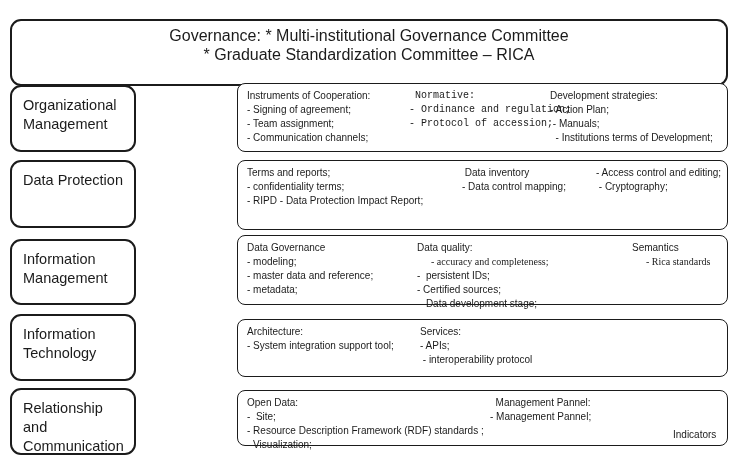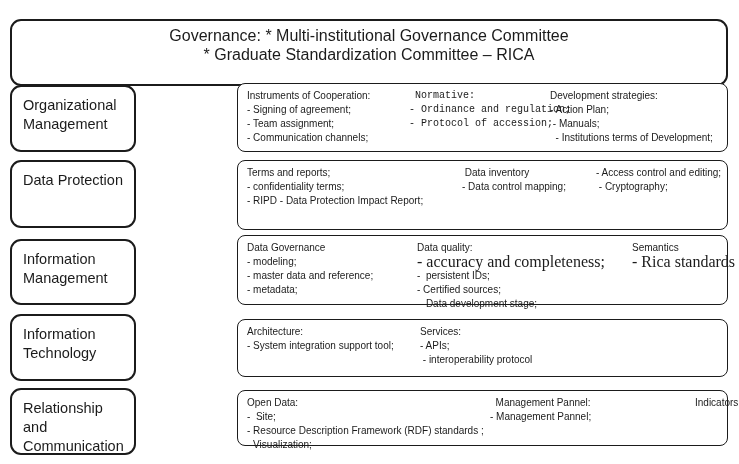--- a/index.html
+++ b/index.html
@@ -48,21 +48,22 @@
   .col {
     position: absolute;
     top: 5px;
   }
   .line {
     line-height: 14px;
     white-space: pre;
   }
   .serif {
     font-family: "Liberation Serif", serif;
-    font-size: 16px;
+    font-size: 10px;
+    margin-left: 14px;
   }
 </style>
 </head>
 <body>
 
 <div class="canvas">
 
   <div class="box top-box">
     <div class="gov-line">Governance: * Multi-institutional Governance Committee</div>
     <div class="gov-line">* Graduate Standardization Committee – RICA</div>
@@ -156,18 +157,18 @@
     <div class="col" style="left:9px;">
       <div class="line">Open Data:</div>
       <div class="line">-  Site;</div>
       <div class="line">- Resource Description Framework (RDF) standards ;</div>
       <div class="line">- Visualization;</div>
     </div>
     <div class="col" style="left:252px;">
       <div class="line">  Management Pannel:</div>
       <div class="line">- Management Pannel;</div>
     </div>
-    <div class="col" style="left:457px;">
+    <div class="col" style="left:435px;margin-top:32px;">
       <div class="line">Indicators</div>
     </div>
   </div>
 
 </div>
 
 </body></html>

